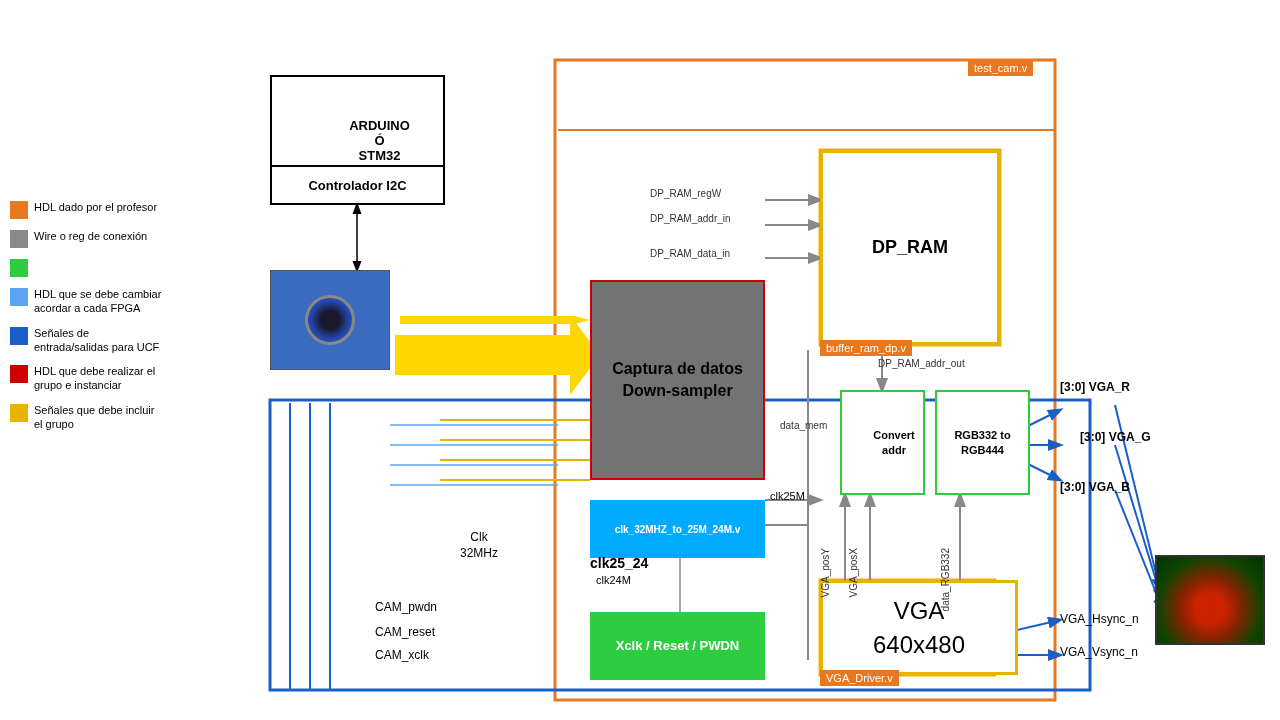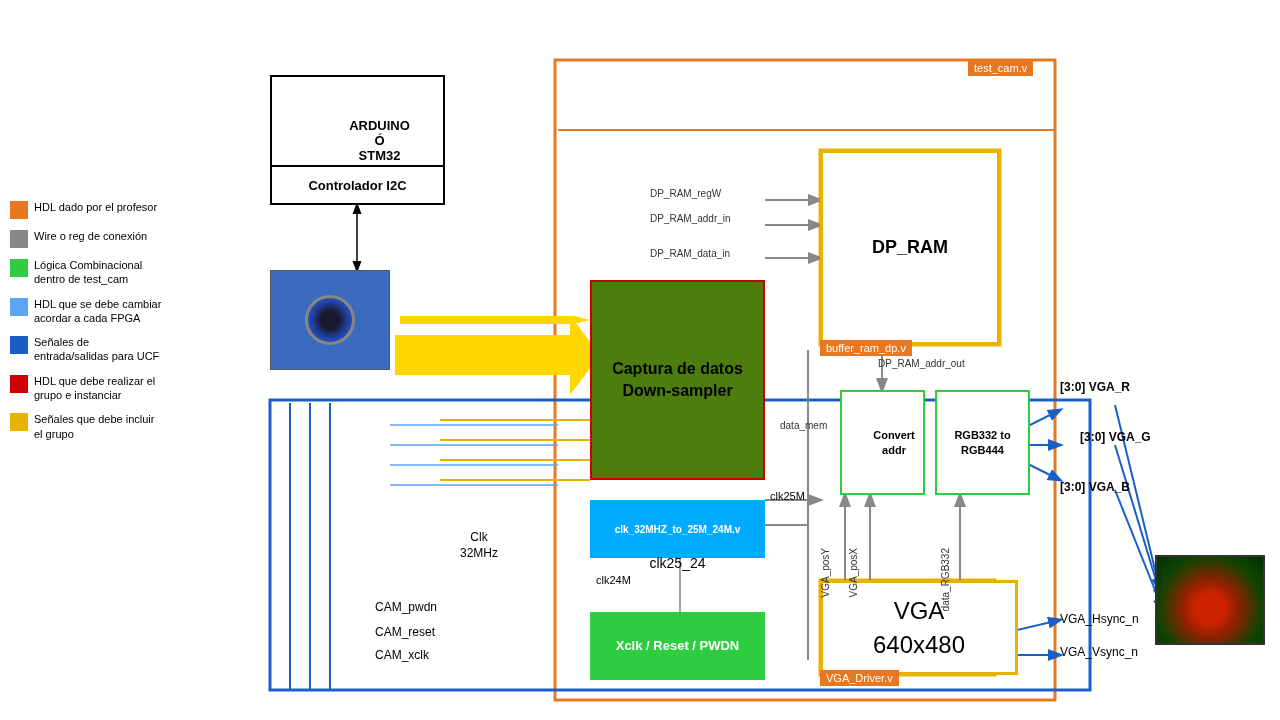--- a/index.html
+++ b/index.html
@@ -101,21 +101,21 @@
     }
 
     
     .captura-box {
       position: absolute;
       left: 590px;
       top: 280px;
       width: 175px;
       height: 200px;
       border: 2px solid #cc0000;
-      background: #4d7c0f;
+      background: #737373;
       display: flex;
       align-items: center;
       justify-content: center;
       text-align: center;
       font-size: 16px;
       font-weight: bold;
       line-height: 1.4;
     }
 
     
@@ -162,23 +162,23 @@
       font-weight: bold;
       text-align: center;
     }
 
     
     .clk25-text {
       position: absolute;
       left: 590px;
       top: 555px;
       font-size: 14px;
-      font-weight: normal;
+      font-weight: bold;
       width: 175px;
-      text-align: center;
+      text-align: left;
     }
 
     
     .xclk-box {
       position: absolute;
       left: 590px;
       top: 612px;
       width: 175px;
       height: 68px;
       border: 2px solid #2ecc40;
@@ -428,21 +428,20 @@
     <div class="legend-item">
       <div class="legend-box" style="background:#E87722;"></div>
       <span class="legend-text">HDL dado por el profesor</span>
     </div>
     <div class="legend-item">
       <div class="legend-box" style="background:#888888;"></div>
       <span class="legend-text">Wire o reg  de conexión</span>
     </div>
     <div class="legend-item">
       <div class="legend-box" style="background:#2ecc40;"></div>
-      <span class="legend-text">Lógica Combinacional  dentro de test_cam</span>
     </div>
     <div class="legend-item">
       <div class="legend-box" style="background:#5ba4f5;"></div>
       <span class="legend-text">HDL que se debe cambiar acordar a cada FPGA</span>
     </div>
     <div class="legend-item">
       <div class="legend-box" style="background:#1a5fc8;"></div>
       <span class="legend-text">Señales de entrada/salidas para UCF</span>
     </div>
     <div class="legend-item">

